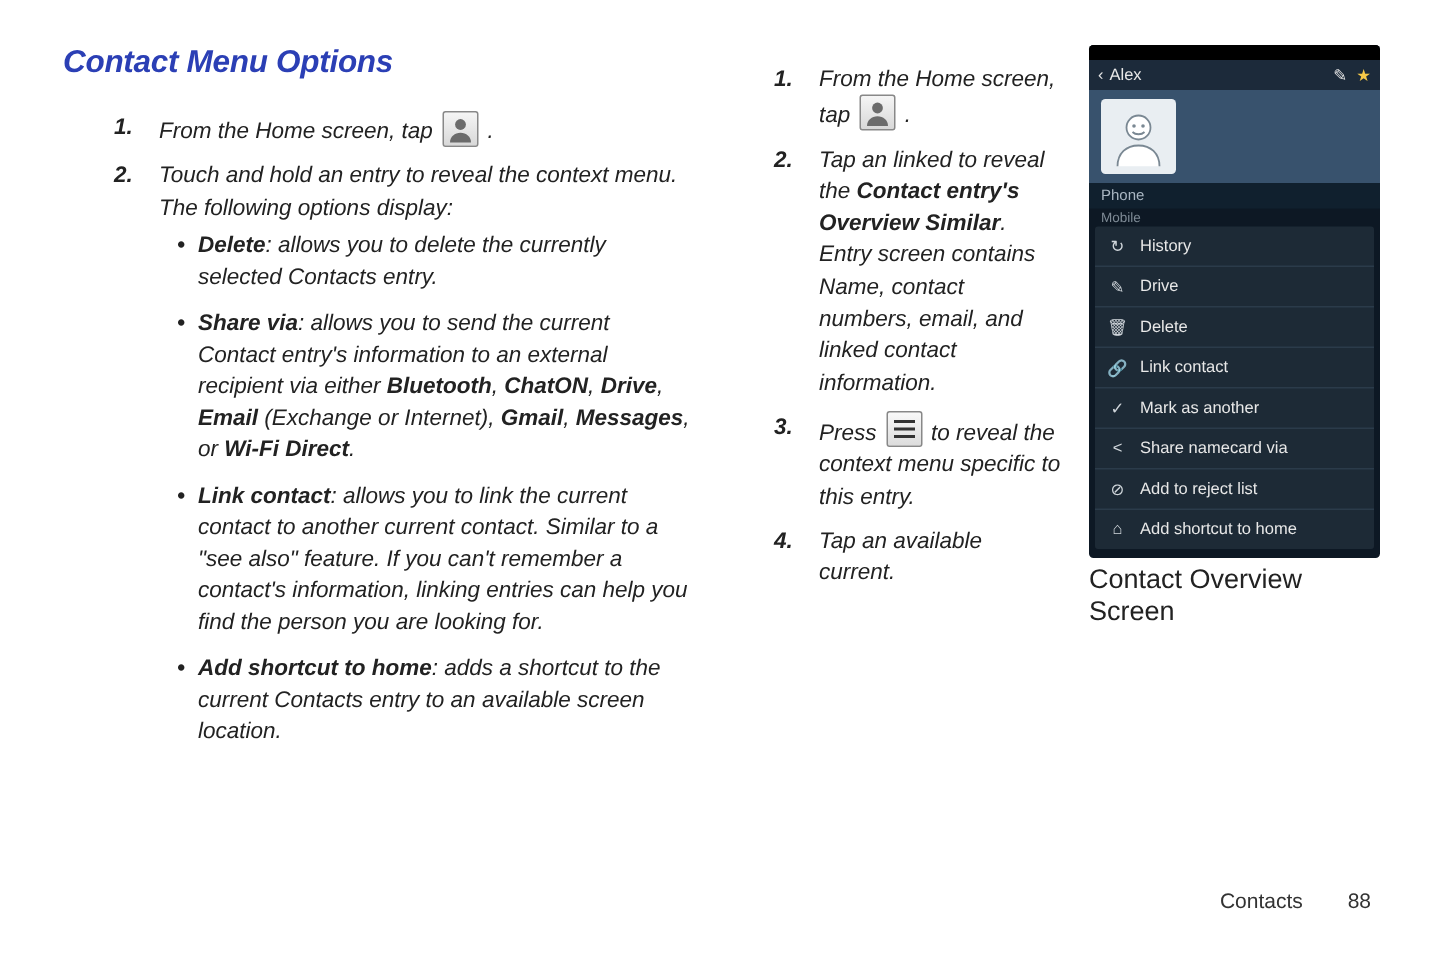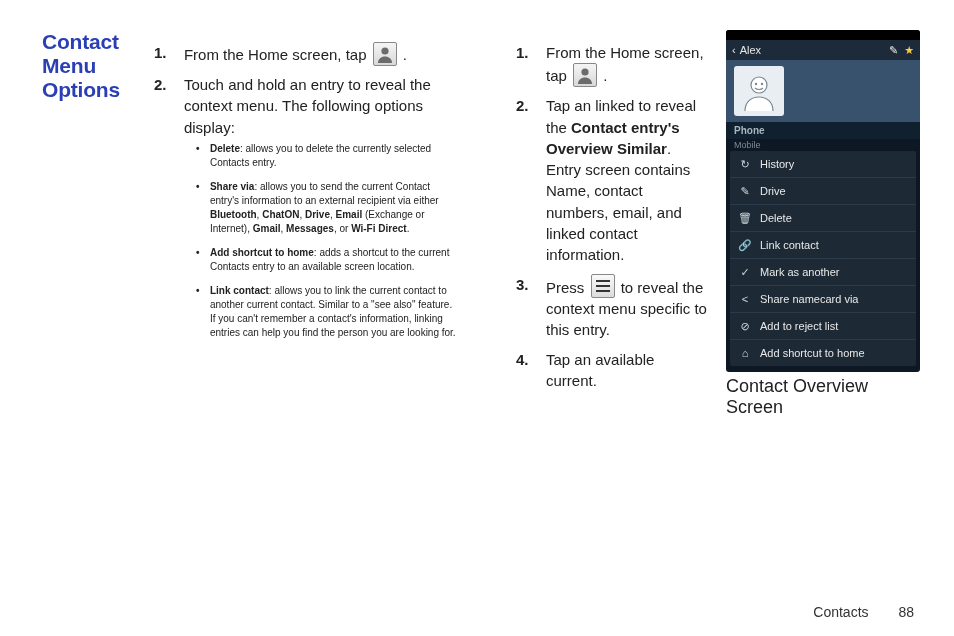--- a/index.html
+++ b/index.html
@@ -13,21 +13,22 @@
     position: relative;
   }
   .page {
     display: flex;
     padding: 30px 28px 0 42px;
     box-sizing: border-box;
     height: 100%;
   }
   .col {
     display: flex;
-    flex-direction: row;
+    flex-direction: column;
+    font-style: italic;
   }
   .col-left { width: 430px; }
   .col-right { width: 442px; margin-left: 10px; display:flex; flex-direction:row; }
   .col-right-text { width: 238px; }
   .heading {
     color: #2b3fb5;
     font-weight: 700;
     font-size: 21px;
     margin-bottom: 8px;
     letter-spacing: -0.2px;
@@ -53,21 +54,21 @@
     top: 0;
     font-weight: 700;
     font-size: 15px;
   }
   ul.bullets {
     list-style: none;
     padding: 0 0 0 14px;
     margin: 4px 0 0 0;
   }
   ul.bullets > li {
-    font-size: 10px;
+    font-size: 15px;
     line-height: 1.4;
     margin-bottom: 10px;
     position: relative;
     padding-left: 12px;
   }
   ul.bullets > li::before {
     content: "•";
     position: absolute;
     left: -2px;
     top: 0;
@@ -143,21 +144,20 @@
     background:#e9eef2;
     border-radius:3px;
     display:flex;align-items:center;justify-content:center;
   }
   .avatar svg { width:40px;height:40px; }
   .ph-section-label {
     background:#10202e;
     color:#a9b6c2;
     font-size:10px;
     padding:3px 8px;
-    font-weight:bold;
   }
   .ph-subtle {
     color:#7e8a95;
     font-size:9px;
     padding:1px 8px 0 8px;
   }
   .ph-menu {
     background:#1d2a36;
     margin:1px 4px 6px 4px;
     border-radius:2px;
@@ -178,21 +178,21 @@
     color:#d0d6db;
     font-size:11px;
   }
   .phone-caption {
     font-size: 18px;
     margin-top:4px;
     text-align:left;
   }
   .footer {
     position:absolute;
-    bottom:16px;
+    bottom:28px;
     right:40px;
     font-size:14px;
     color:#333;
   }
   .footer .sec { margin-right: 26px; }
 </style>
 </head>
 <body>
 
 <div class="page">
@@ -213,24 +213,24 @@
       <li>
         <span>Touch and hold an entry to reveal the context menu. The following options display:</span>
         <ul class="bullets">
           <li>
             <span class="b">Delete</span><span>: allows you to delete the currently selected Contacts entry.</span>
           </li>
           <li>
             <span class="b">Share via</span><span>: allows you to send the current Contact entry's information to an external recipient via either </span><span class="b">Bluetooth</span><span>, </span><span class="b">ChatON</span><span>, </span><span class="b">Drive</span><span>, </span><span class="b">Email</span><span> (Exchange or Internet), </span><span class="b">Gmail</span><span>, </span><span class="b">Messages</span><span>, or </span><span class="b">Wi-Fi Direct</span><span>.</span>
           </li>
           <li>
-            <span class="b">Add shortcut to home</span><span>: adds a shortcut to the current Contacts entry to an available screen location.</span>
+            <span class="b">Link contact</span><span>: allows you to link the current contact to another current contact. Similar to a "see also" feature. If you can't remember a contact's information, linking entries can help you find the person you are looking for.</span>
           </li>
           <li>
-            <span class="b">Link contact</span><span>: allows you to link the current contact to another current contact. Similar to a "see also" feature. If you can't remember a contact's information, linking entries can help you find the person you are looking for.</span>
+            <span class="b">Add shortcut to home</span><span>: adds a shortcut to the current Contacts entry to an available screen location.</span>
           </li>
         </ul>
       </li>
     </ol>
   </div>
 
   <div class="col-right">
     <div class="col col-right-text">
       <ol class="steps">
         <li>

